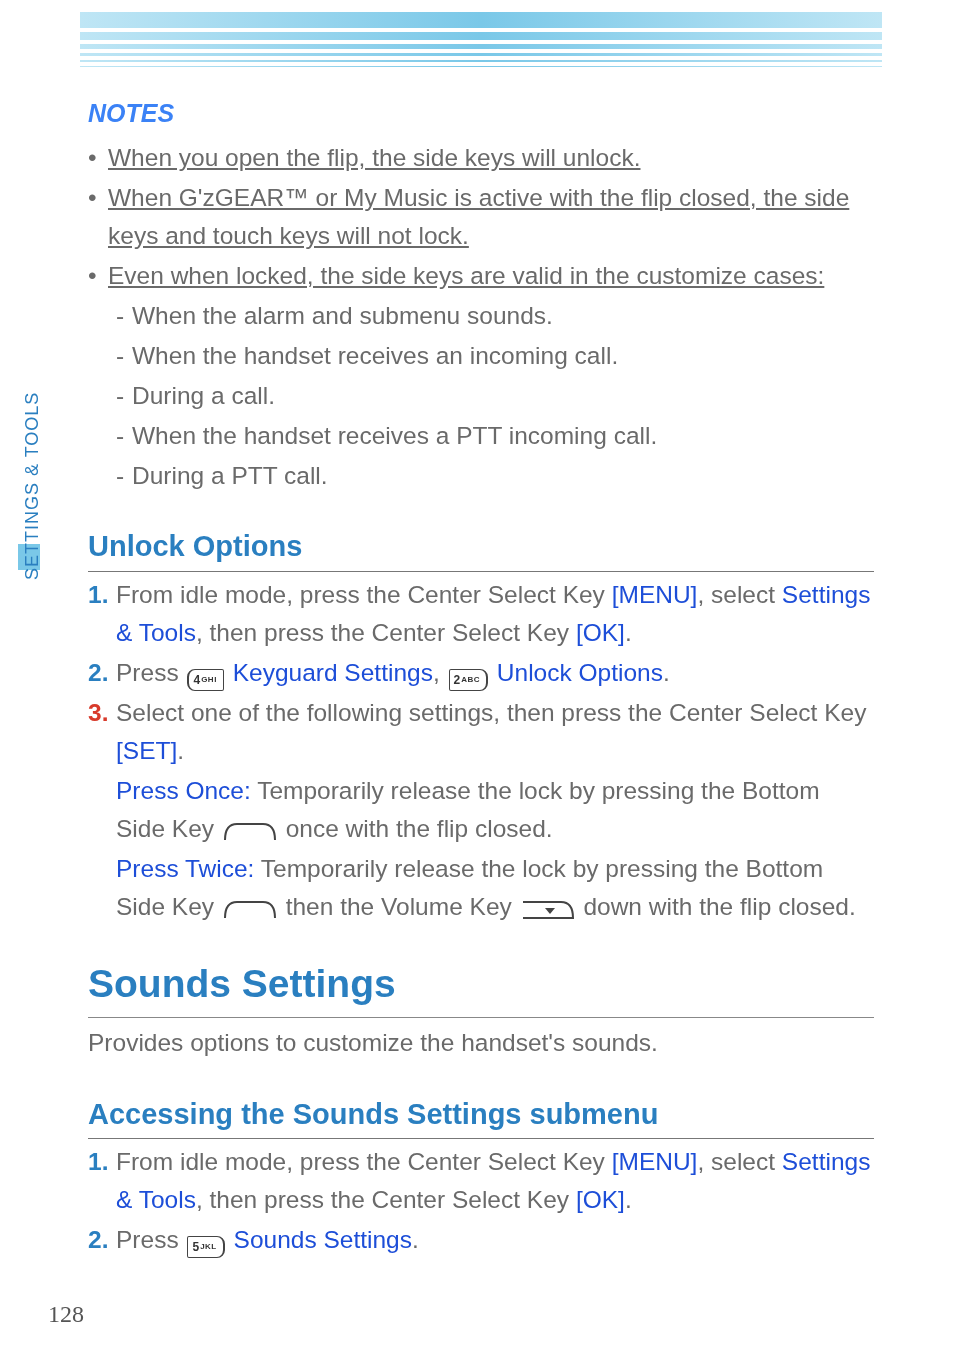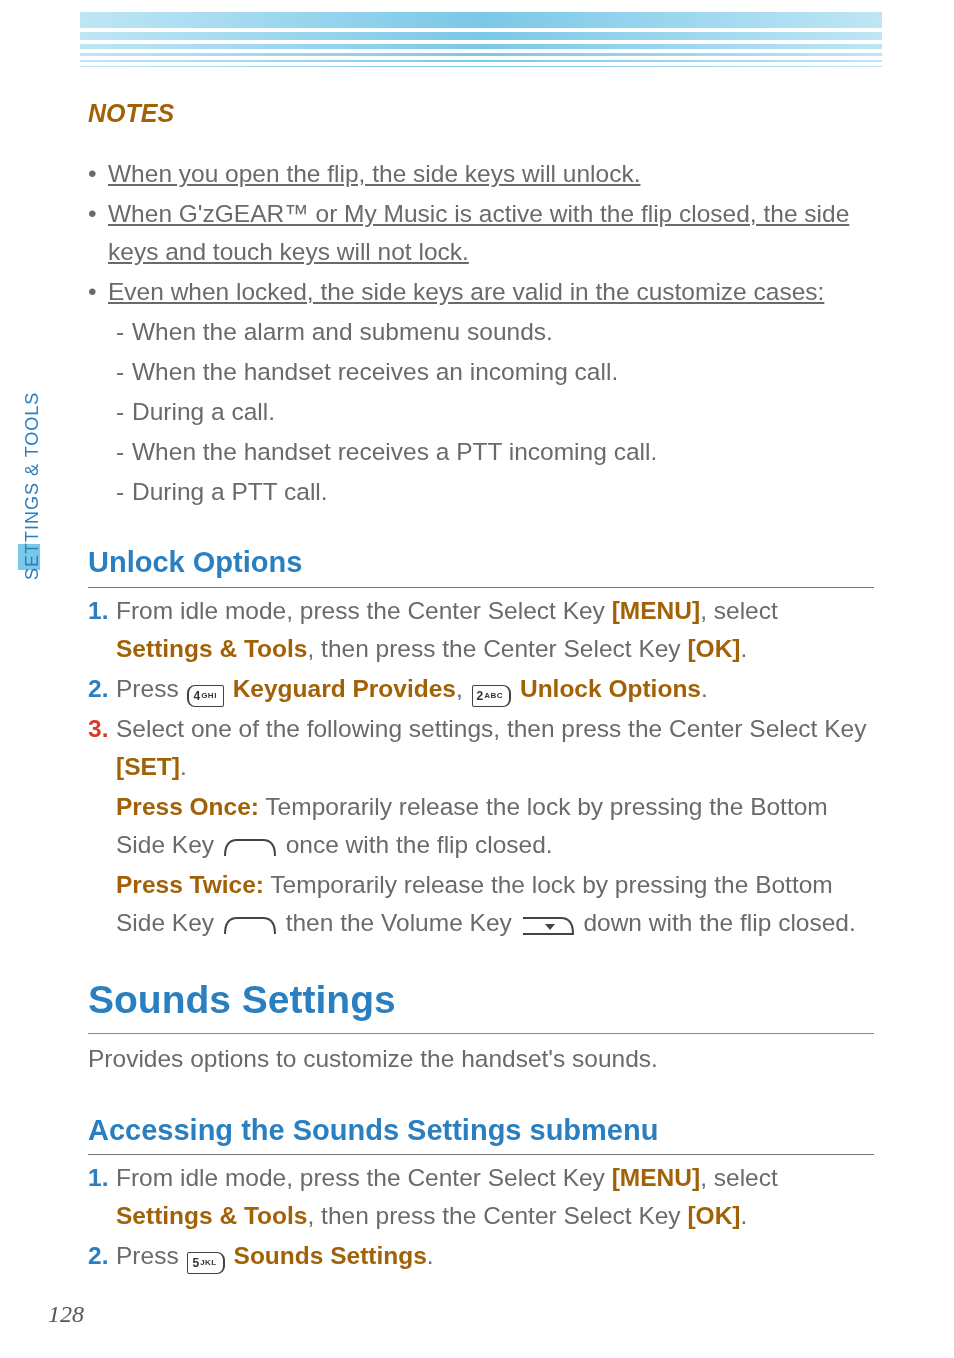--- a/index.html
+++ b/index.html
@@ -54,25 +54,25 @@
   }
   .content {
     padding-top: 94px;
     padding-left: 8px;
     padding-right: 0;
     font-size: 24.5px;
     line-height: 1.55;
     color: #6a6a6a;
   }
   .notes-title {
-    color: #a16207;
+    color: #3b82f6;
     font-weight: bold;
     font-style: italic;
     font-size: 25px;
-    margin-bottom: 22px;
+    margin-bottom: 6px;
   }
   .bul { position: relative; padding-left: 20px; margin-bottom: 2px; text-decoration: underline; }
   .bul::before {
     content: "•";
     position: absolute;
     left: 0;
     top: 0;
     color: #6a6a6a;
   }
   .sub { padding-left: 44px; position: relative; margin-bottom: 2px; }
@@ -95,36 +95,35 @@
   .step { position: relative; padding-left: 28px; margin-bottom: 2px; }
   .num {
     position: absolute;
     left: 0;
     top: 0;
     font-weight: bold;
   }
   .n1 { color: #2a7fc0; }
   .n2 { color: #2a7fc0; }
   .n3 { color: #d83a2b; }
-  .bold { font-weight: bold; color: #a16207; }
+  .bold { font-weight: normal; color: #1d4ed8; }
   .opt-block { padding-left: 28px; margin-bottom: 2px; }
   .h1 {
     color: #2a7fc0;
     font-weight: bold;
     font-size: 39px;
     margin-top: 28px;
     border-bottom: 1px solid #888;
     padding-bottom: 2px;
     margin-bottom: 6px;
   }
   .page-num {
     position: absolute;
     left: 48px;
     bottom: 30px;
-    font-style: italic;
     font-family: Georgia, 'Times New Roman', serif;
     font-size: 24px;
     color: #555;
   }
   .key-icon {
     display: inline-block;
     vertical-align: -3px;
     margin: 0 2px;
   }
   .key-num-left, .key-num-right, .key-num-mid {
@@ -178,21 +177,21 @@
 
     <div class="h2">Unlock Options</div>
 
     <div class="step">
       <span class="num n1">1.</span>
       <span> From idle mode, press the Center Select Key </span><span class="bold">[MENU]</span><span>, select </span><span class="bold">Settings &amp; Tools</span><span>, then press the Center Select Key </span><span class="bold">[OK]</span><span>.</span>
     </div>
 
     <div class="step">
       <span class="num n2">2.</span>
-      <span> Press </span><span class="key-num-left"><span>4</span><span class="tiny">GHI</span></span><span class="bold"> Keyguard Provides</span><span>, </span><span class="key-num-right"><span>2</span><span class="tiny">ABC</span></span><span class="bold"> Unlock Options</span><span>.</span>
+      <span> Press </span><span class="key-num-left"><span>4</span><span class="tiny">GHI</span></span><span class="bold"> Keyguard Settings</span><span>, </span><span class="key-num-right"><span>2</span><span class="tiny">ABC</span></span><span class="bold"> Unlock Options</span><span>.</span>
     </div>
 
     <div class="step">
       <span class="num n3">3.</span>
       <span> Select one of the following settings, then press the Center Select Key </span><span class="bold">[SET]</span><span>.</span>
     </div>
 
     <div class="opt-block">
       <span class="bold">Press Once:</span><span> Temporarily release the lock by pressing the Bottom Side Key </span>
       <svg class="side-key key-icon" width="54" height="22">

